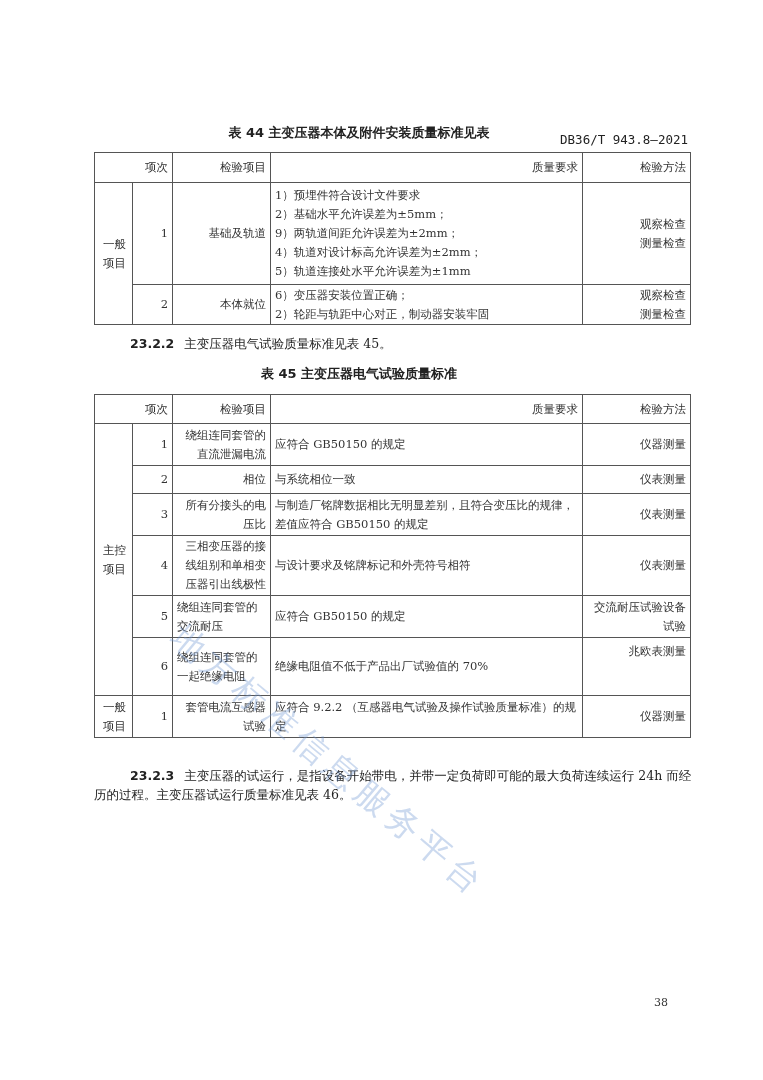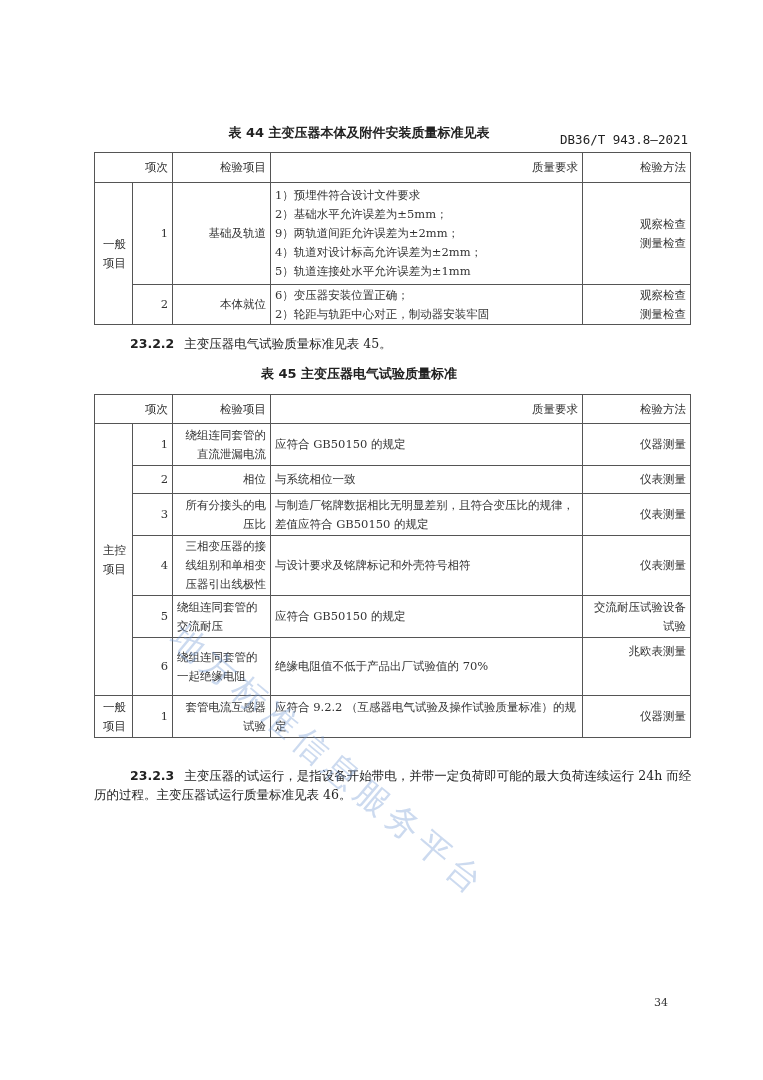--- a/index.html
+++ b/index.html
@@ -136,13 +136,13 @@
   </tr>
 </tbody>
   </table>
 
 <div class="para" style="top:766px;">
   <span class="num">23.2.3</span><span>主变压器的试运行，是指设备开始带电，并带一定负荷即可能的最大负荷连续运行 24h 而经历的过程。主变压器试运行质量标准见表 46。</span>
 </div>
 
 <div class="watermark">地方标准信息服务平台</div>
 
-<div class="page-num">34</div>
+<div class="page-num">38</div>
 
 </body></html>

